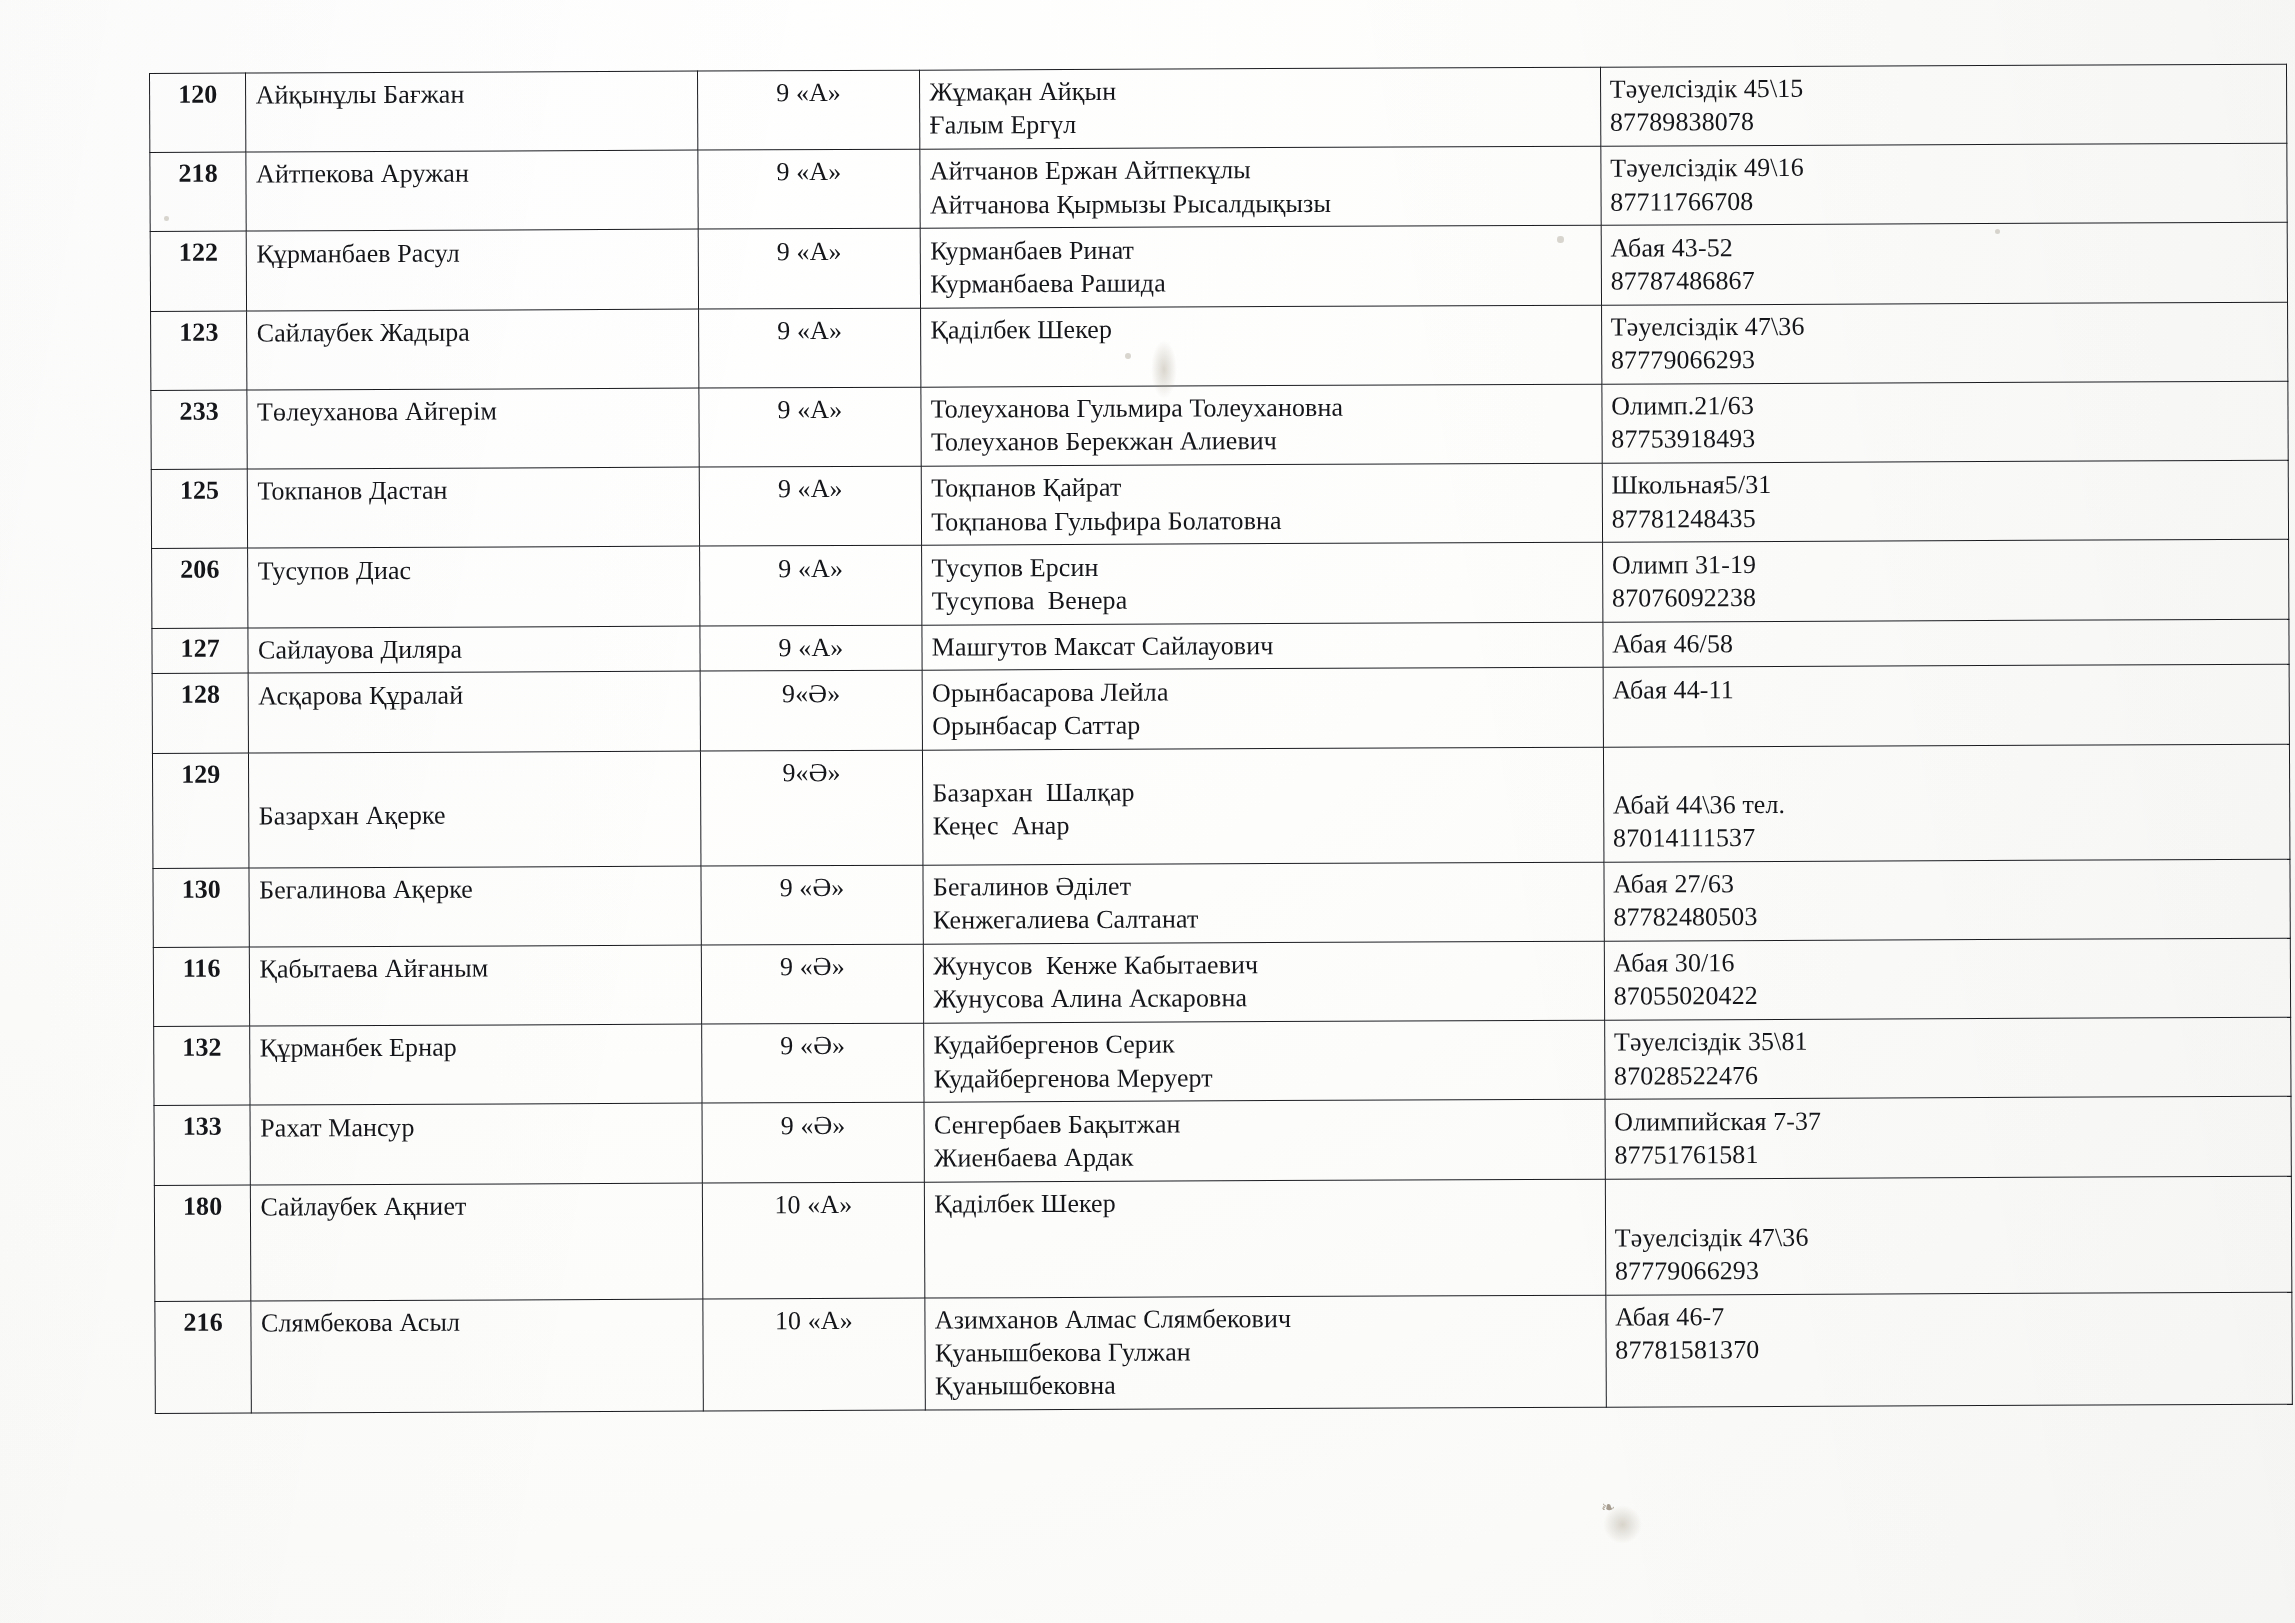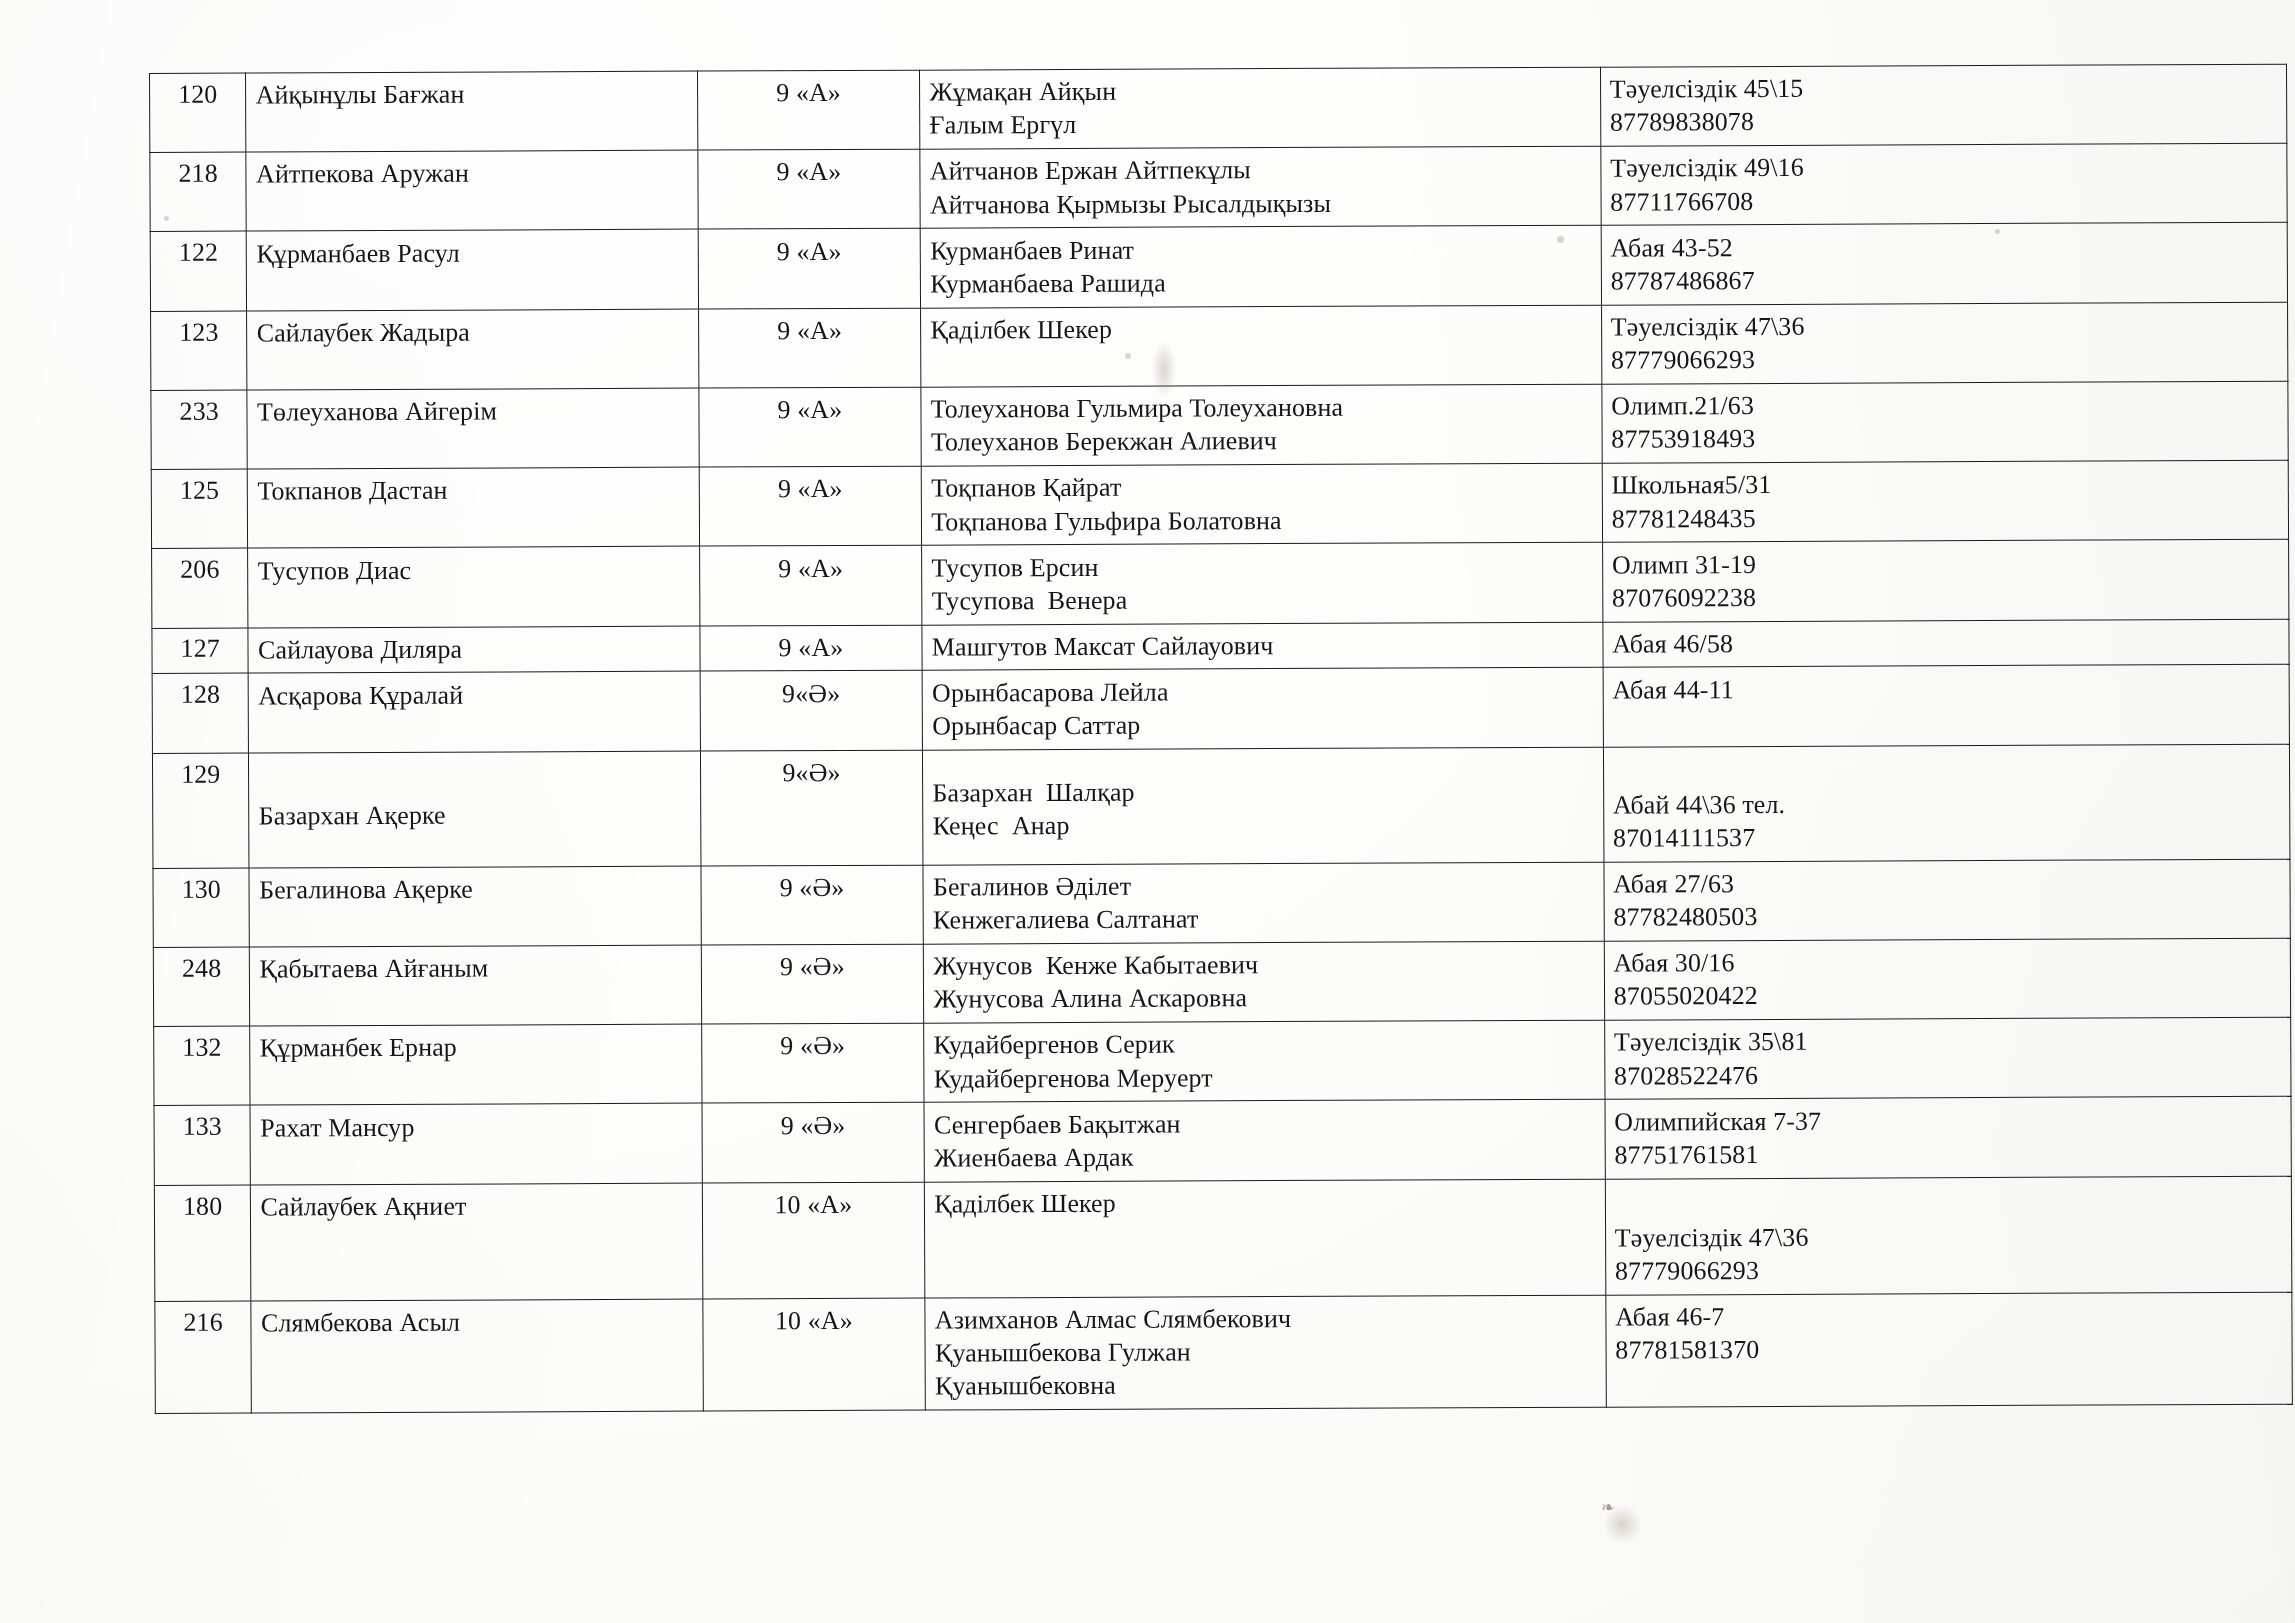--- a/index.html
+++ b/index.html
@@ -69,21 +69,21 @@
   }
   td.c-name  { width: 432px; }
   td.c-grade { width: 203px; text-align: center; }
   td.c-parents { width: 661px; }
   td.c-addr  { width: 667px; padding-top: 17px; }
 
   .line { display: block; white-space: pre-wrap; }
   .addr-line { display: block; }
 
   
-  .numtop { display: block; margin-top: -1.3px; }
+  .numtop { display: block; margin-top: -1.3px; font-weight: bold; }
 
   
   .speck {
     position: absolute;
     background: #b9b4aa;
     border-radius: 50%;
     opacity: .55;
   }
   .mark {
     position: absolute;
@@ -274,21 +274,21 @@
           <span class="line">Кенжегалиева Салтанат</span>
         </td>
         <td class="c-addr">
           <span class="addr-line">Абая 27/63</span>
           <span class="addr-line">87782480503</span>
         </td>
       </tr>
 
       <tr>
         <td class="c-num">
-            <span class="numtop">248</span>
+            <span class="numtop">116</span>
           </td>
         <td class="c-name">Қабытаева  Айғаным</td>
         <td class="c-grade">9 «Ә»</td>
         <td class="c-parents">
           <span class="line">Жунусов  Кенже Кабытаевич</span>
           <span class="line">Жунусова Алина Аскаровна</span>
         </td>
         <td class="c-addr">
           <span class="addr-line">Абая 30/16</span>
           <span class="addr-line">87055020422</span>

